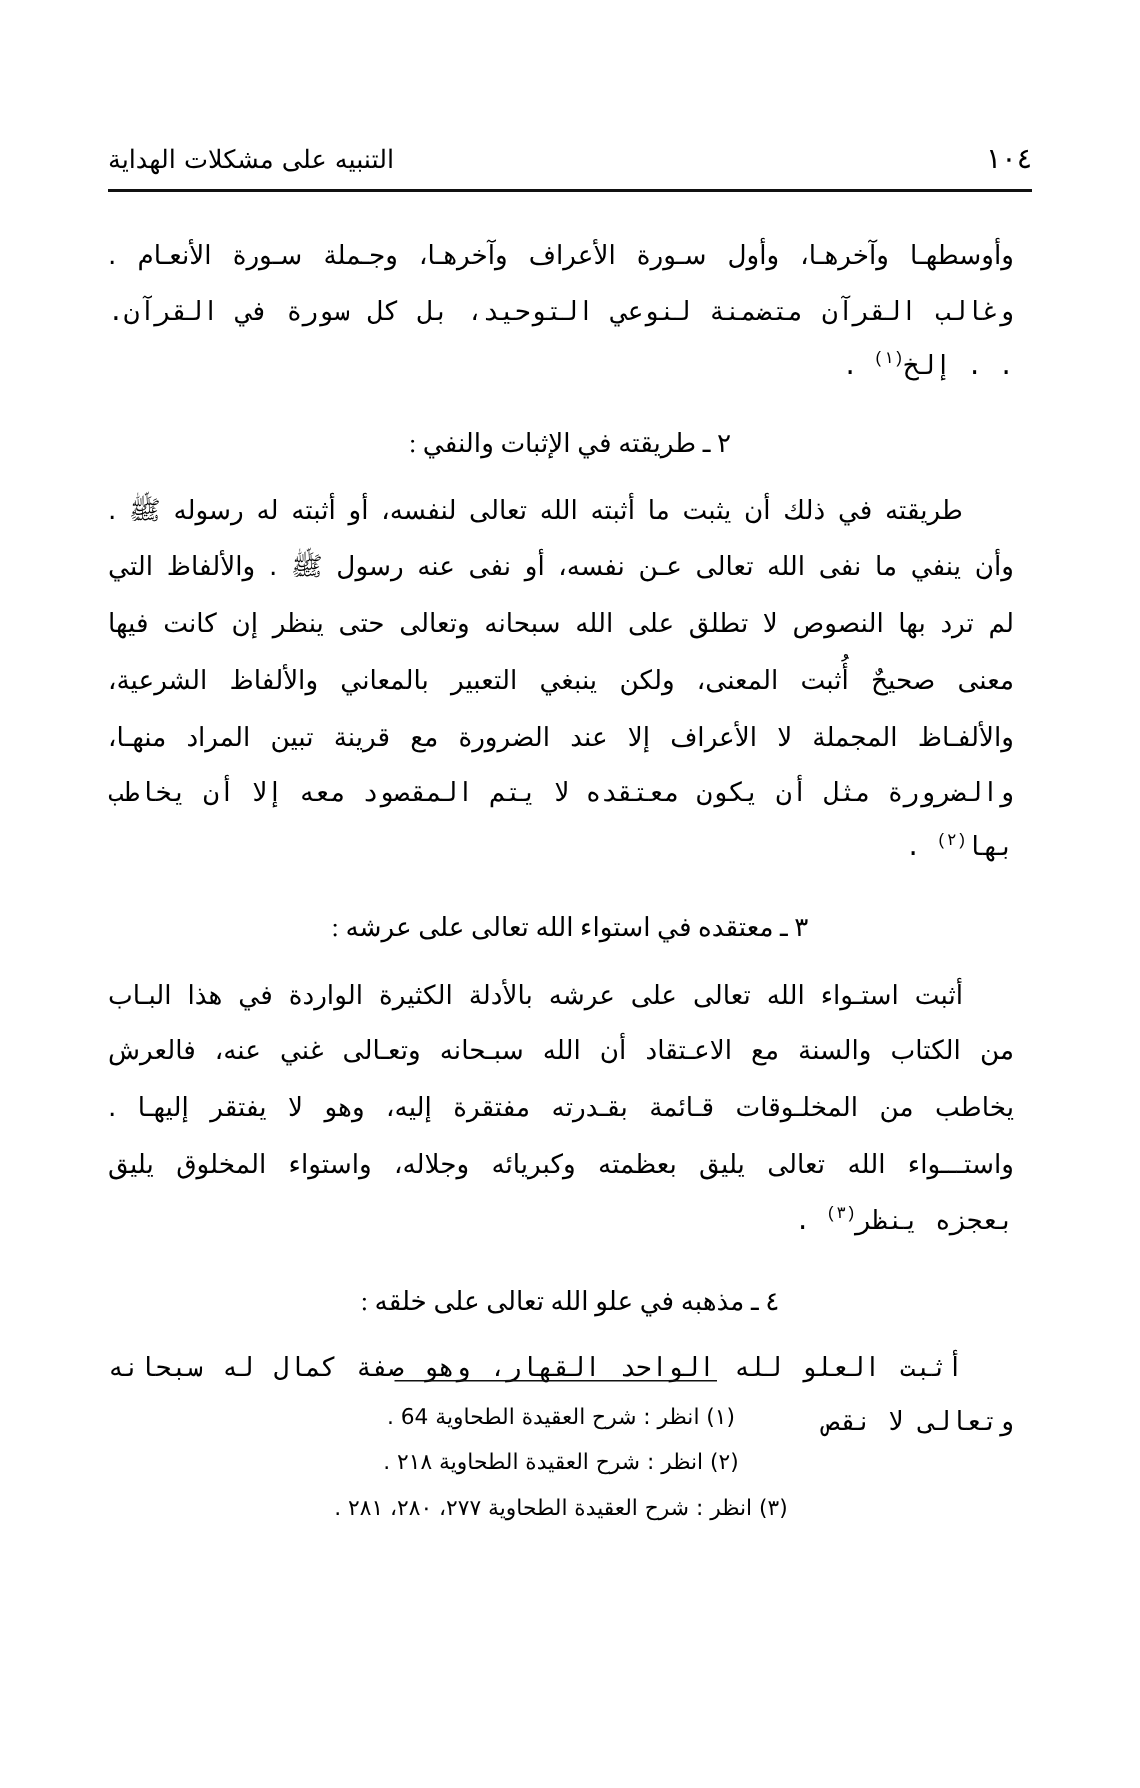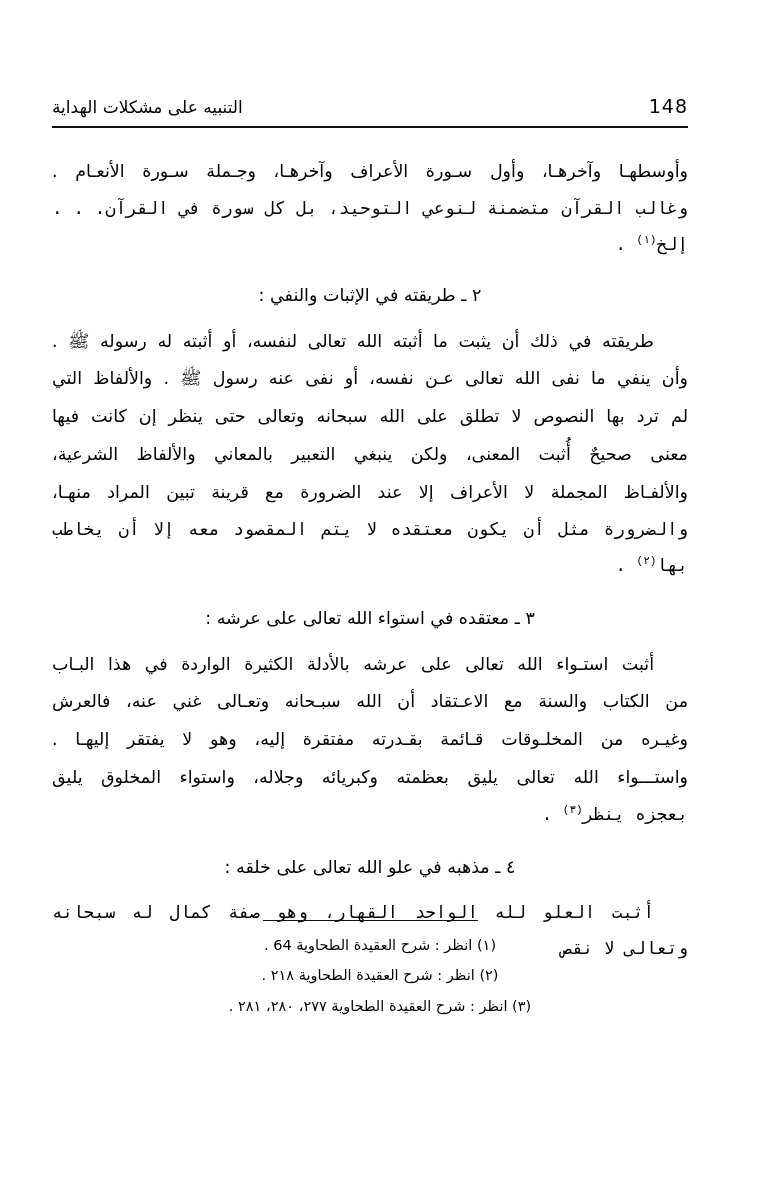--- a/index.html
+++ b/index.html
@@ -15,21 +15,21 @@
     position: relative;
     overflow: hidden;
   }
   .page {
     position: absolute;
     top: 0;
     left: 0;
     width: 760px;
     height: 1192px;
     box-sizing: border-box;
-    padding: 95px 72px 40px 52px;
+    padding: 95px 72px 40px 72px;
   }
   
   .header {
     display: flex;
     flex-direction: row-reverse;
     justify-content: space-between;
     align-items: baseline;
     font-size: 17px;
     letter-spacing: 0.2px;
   }
@@ -50,34 +50,35 @@
   
   .content {
     margin-top: 26px;
     direction: rtl;
     text-align: justify;
     text-align-last: justify;
     font-size: 17.5px;
     line-height: 2.05;
   }
   p {
-    margin: 0 0 2px 0;
+    margin: 0 12px 2px 0;
   }
   .para {
     text-align: justify;
     text-align-last: justify;
   }
   .para-indent {
     text-indent: 34px;
   }
   .heading {
     text-align: center;
     text-align-last: center;
     margin: 14px 0 10px 0;
     text-indent: 0;
+    font-family: Liberation Serif, serif;
   }
   .heading-2 {
     margin-top: 16px;
   }
   .last-line-right {
     text-align-last: right;
     font-family: Liberation Mono, monospace;
   }
   .sup {
     font-size: 11px;
@@ -104,21 +105,21 @@
     letter-spacing: 0.1px;
   }
 </style>
 </head>
 <body>
 
 <div class="page">
 
   <div class="header">
     <span class="header-title">التنبيه على مشكلات الهداية</span>
-    <span class="header-page-number">148</span>
+    <span class="header-page-number">١٠٤</span>
   </div>
   <hr class="header-rule">
 
   <div class="content">
 
     <div>
       <p class="para">وأوسطهـا وآخرهـا، وأول سـورة الأعراف وآخرهـا، وجـملة سـورة الأنعـام .</p>
       <p class="para last-line-right"><span>وغالب القرآن متضمنة لنوعي التوحيد، بل كل سورة في القرآن. . . إلخ</span><span class="sup">(١)</span><span> .</span></p>
     </div>
 
@@ -131,21 +132,21 @@
       <p class="para">معنى صحيحٌ أُثبت المعنى، ولكن ينبغي التعبير بالمعاني والألفاظ الشرعية،</p>
       <p class="para">والألفـاظ المجملة لا الأعراف إلا عند الضرورة مع قرينة تبين المراد منهـا،</p>
       <p class="para last-line-right"><span>والضرورة مثل أن يكون معتقده لا يتم المقصود معه إلا أن يخاطب بها</span><span class="sup">(٢)</span><span> .</span></p>
     </div>
 
     <p class="para heading heading-2">٣ ـ معتقده في استواء الله تعالى على عرشه :</p>
 
     <div>
       <p class="para para-indent">أثبت استـواء الله تعالى على عرشه بالأدلة الكثيرة الواردة في هذا البـاب</p>
       <p class="para">من الكتاب والسنة مع الاعـتقاد أن الله سبـحانه وتعـالى غني عنه، فالعرش</p>
-      <p class="para">وغيـره من المخلـوقات قـائمة بقـدرته مفتقرة إليه، وهو لا يفتقر إليهـا .</p>
+      <p class="para">يخاطب من المخلـوقات قـائمة بقـدرته مفتقرة إليه، وهو لا يفتقر إليهـا .</p>
       <p class="para">واستـــواء الله تعالى يليق بعظمته وكبريائه وجلاله، واستواء المخلوق يليق</p>
       <p class="para last-line-right"><span>بعجزه ينظر</span><span class="sup">(٣)</span><span> .</span></p>
     </div>
 
     <p class="para heading heading-2">٤ ـ مذهبه في علو الله تعالى على خلقه :</p>
 
     <div>
       <p class="para para-indent last-line-right">أثبت العلو لله الواحد القهار، وهو صفة كمال له سبحانه وتعالى لا نقص</p>
     </div>
 

